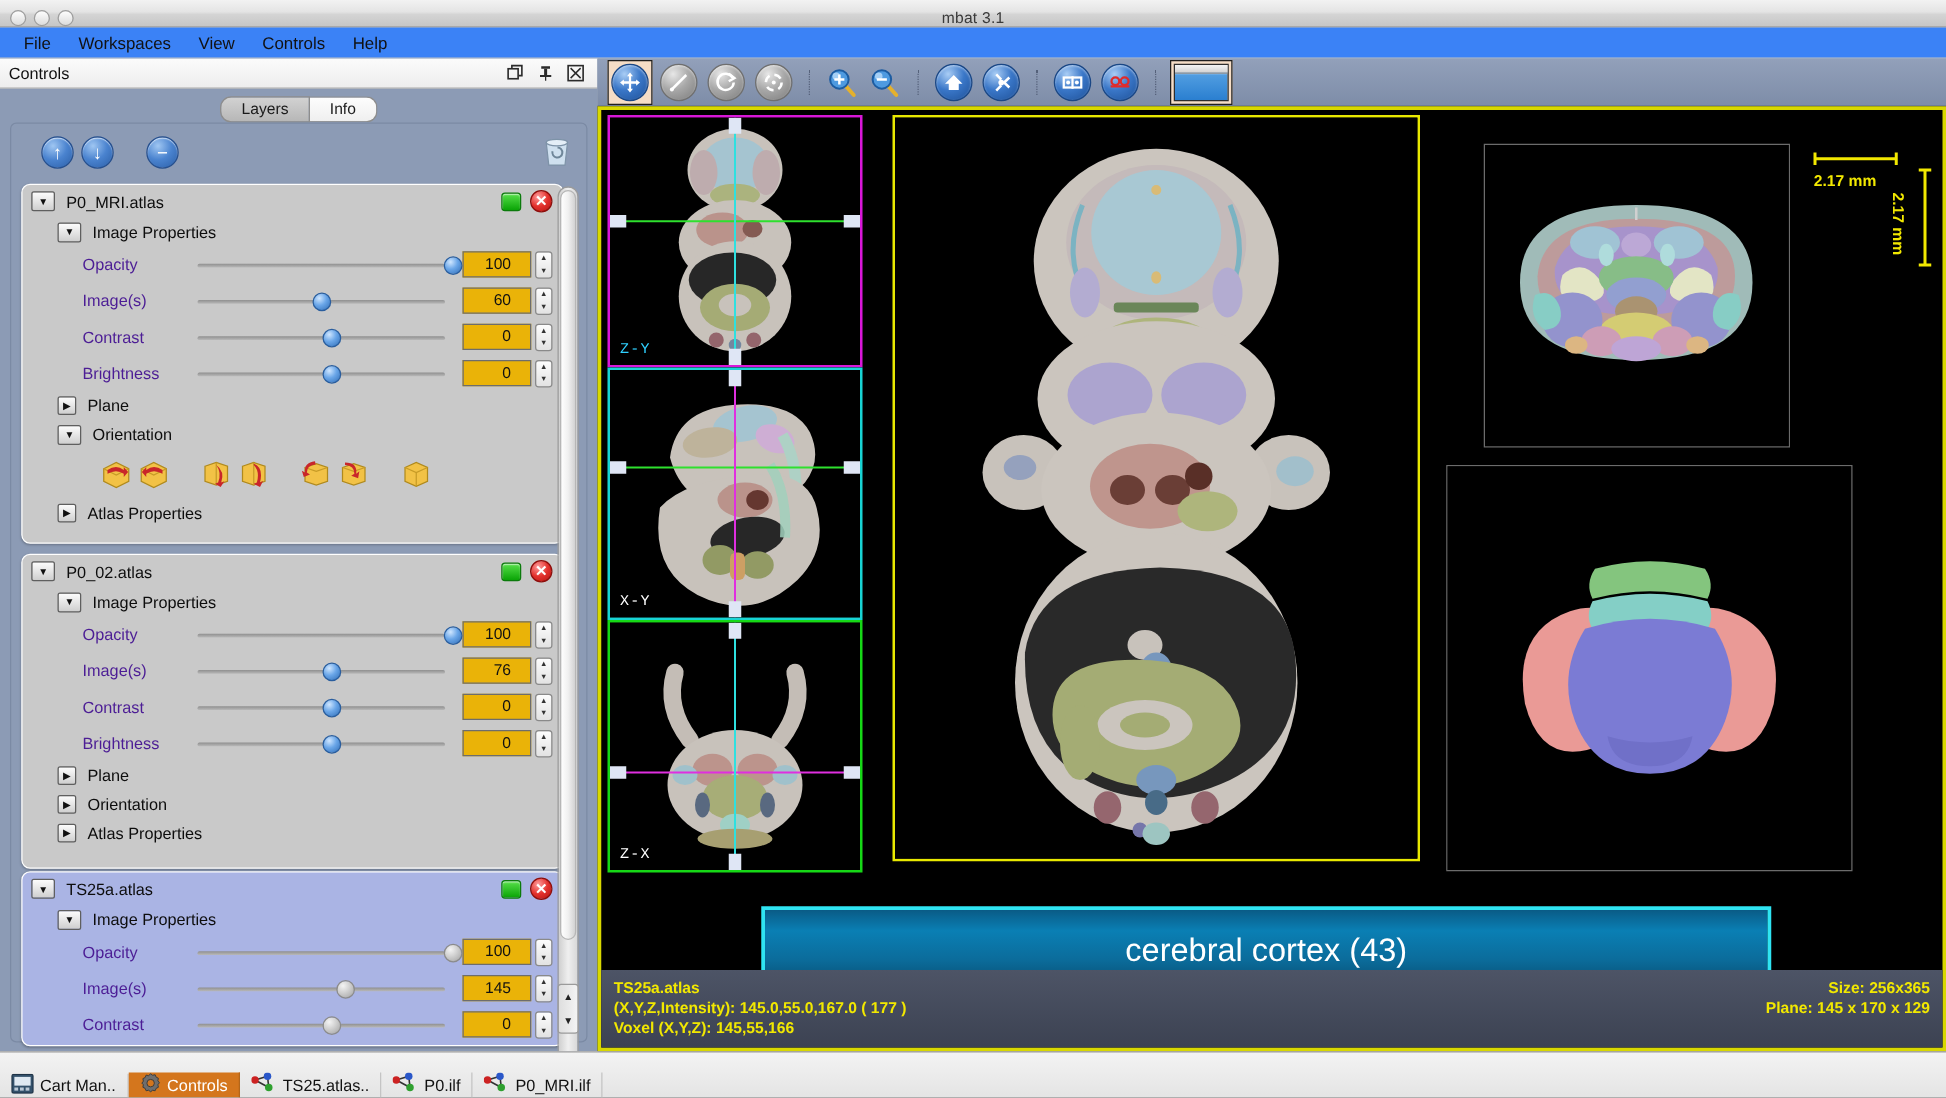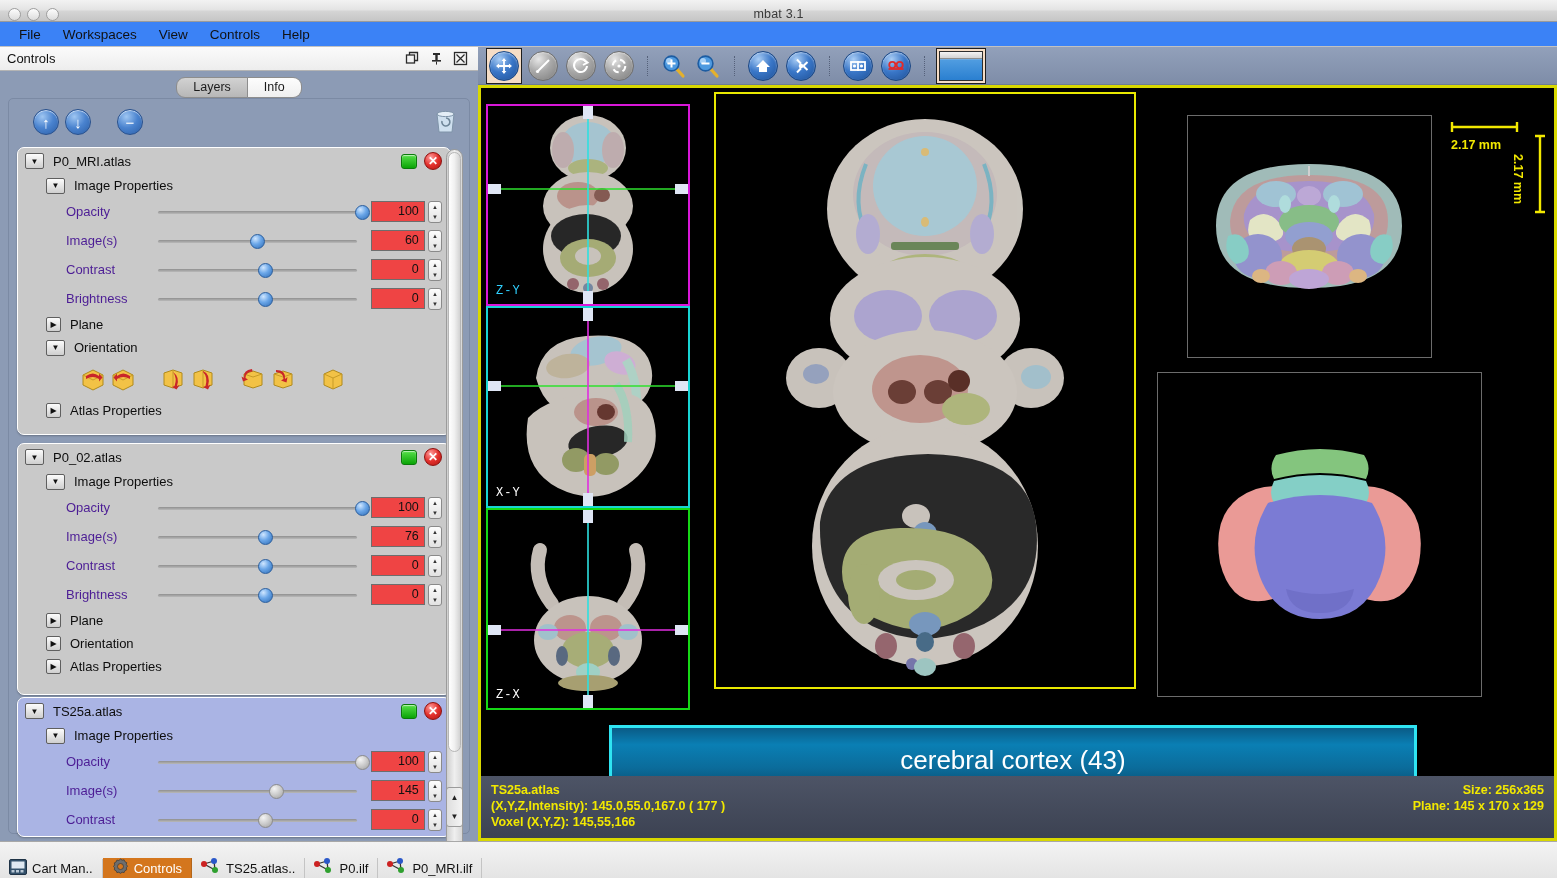--- a/index.html
+++ b/index.html
@@ -151,23 +151,23 @@
   .slider .knob {
     position: absolute; top: 2px; width: 15px; height: 15px; border-radius: 50%;
     background: radial-gradient(circle at 34% 28%, #cfe6ff 0%, #6aa6e8 45%, #2f6cb5 100%);
     border: 1px solid #2a5e9e;
   }
   .selected .slider .knob {
     background: radial-gradient(circle at 34% 28%, #f4f4f4 0%, #cfcfcf 45%, #a0a0a0 100%);
     border: 1px solid #8b8b8b;
   }
   .numfield {
-    width: 57px; height: 21px; background: #ef4444; border: 1px solid #6d6d6d;
+    width: 57px; height: 21px; background: #eab308; border: 1px solid #6d6d6d;
     font-size: 12.5px; color: #111; text-align: right;
-    line-height: 19px; padding-right: 5px; margin-left: 14px;
+    line-height: 19px; padding-right: 15px; margin-left: 14px;
   }
   .spinner {
     width: 15px; height: 22px; margin-left: 3px;
     border: 1px solid #8a8a8a; border-radius: 3px;
     background: linear-gradient(to bottom,#fdfdfd,#e2e2e2);
     display: flex; flex-direction: column; align-items: center; justify-content: space-around;
     font-size: 6px; color: #333; line-height: 1;
   }
   .orient-row { display: flex; align-items: center; height: 40px; padding-left: 62px; gap: 4px; }
   .cube { width: 26px; height: 26px; position: relative; }
@@ -251,21 +251,21 @@
     background: linear-gradient(to bottom,#f4f4f4,#d2d2d2);
     border-bottom: 1px solid #8e8e8e;
   }
 
   .canvas {
     position: absolute; left: 0; top: 38px; width: 1079px; height: 756px;
     background: #000;
     border: 3px solid #d8d800;
   }
 
-  .thumbs { position: absolute; left: 5px; top: 16px; width: 204px; height: 606px; text-align: right; }
+  .thumbs { position: absolute; left: 5px; top: 4px; width: 204px; height: 606px; text-align: right; }
   .thumb {
     position: absolute; left: 0; width: 204px; height: 202px;
     background: #000; overflow: hidden;
   }
   .thumb-label {
     position: absolute; left: 8px; bottom: 6px;
     font-size: 12px; font-family: "Liberation Mono", monospace;
     letter-spacing: 1px;
   }
 

